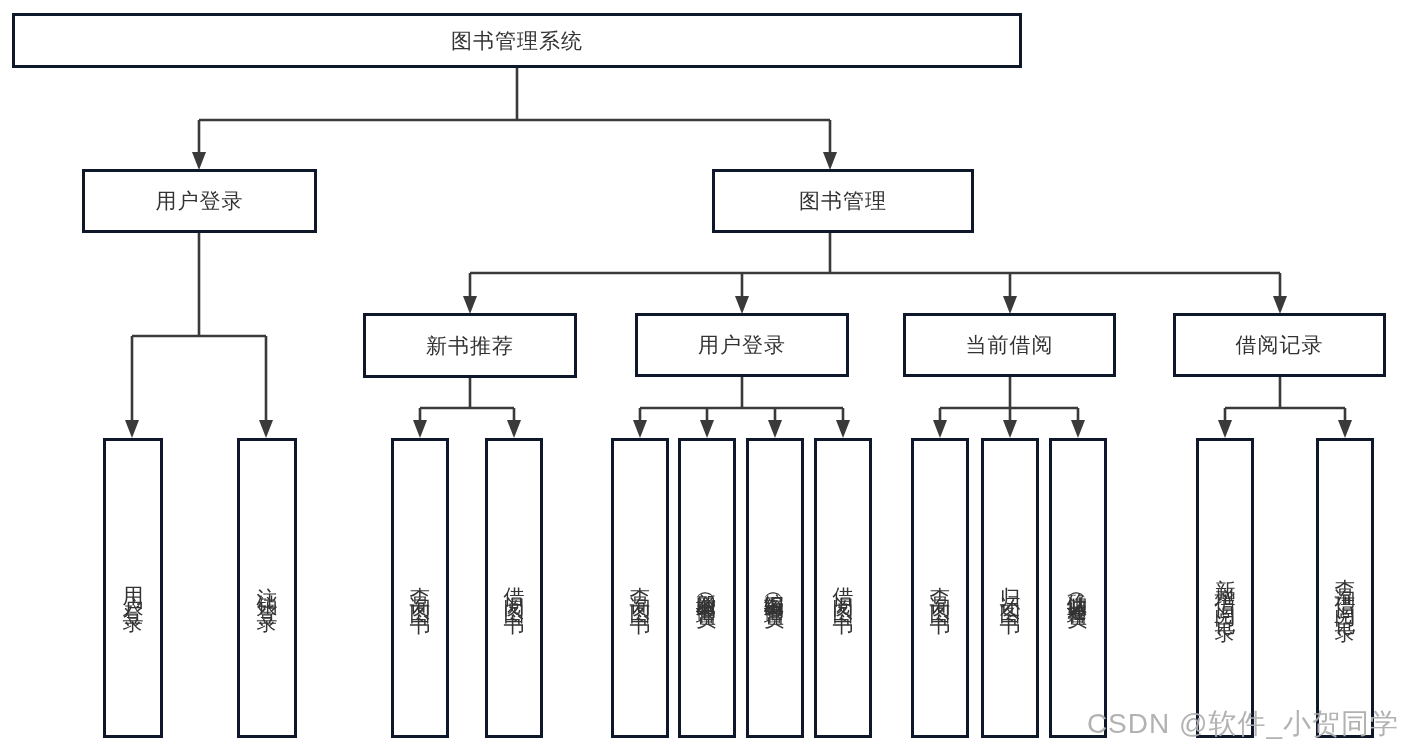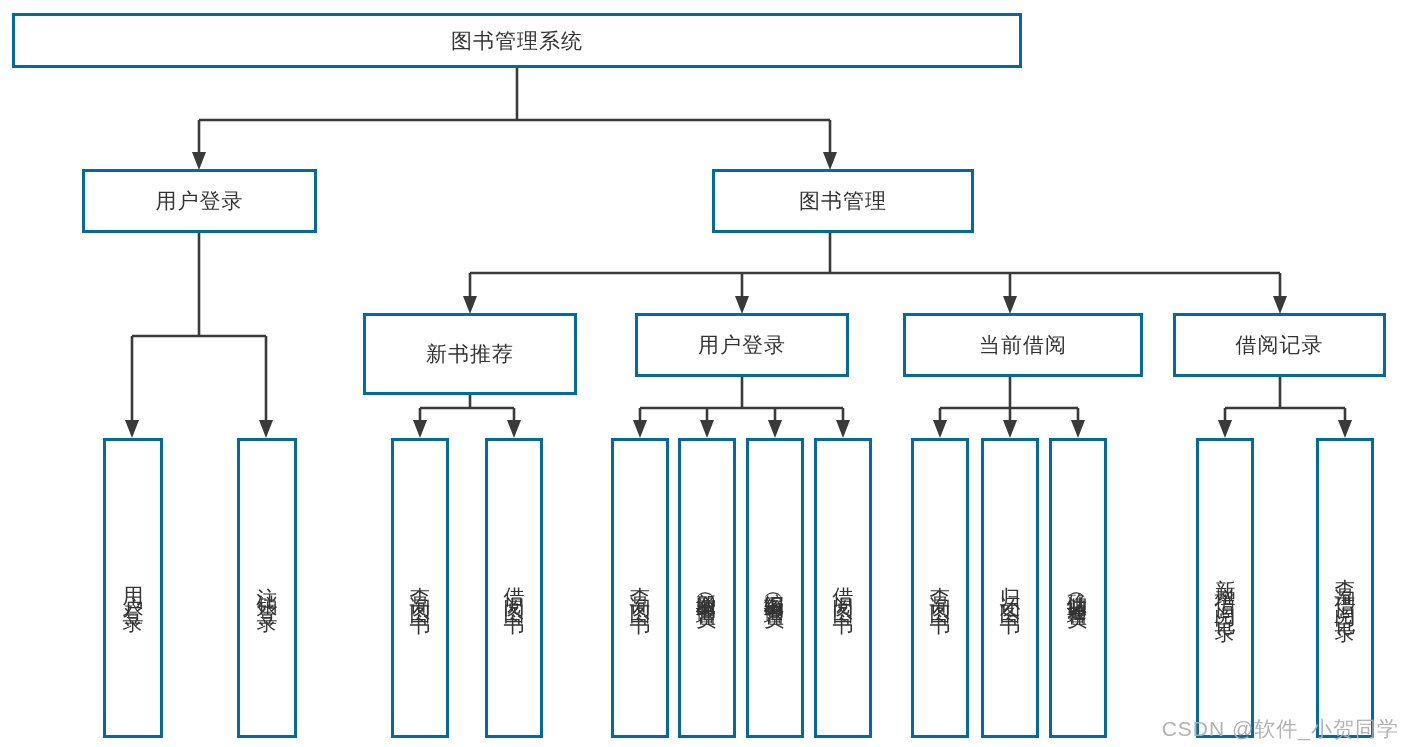--- a/index.html
+++ b/index.html
@@ -11,42 +11,42 @@
     overflow:hidden;
   }
   #wires {
     position:absolute; left:0; top:0; width:1405px; height:747px;
     pointer-events:none;
   }
   .box {
     position:absolute;
     box-sizing:border-box;
     background:#ffffff;
-    border:3px solid #0369a1;
+    border:3px solid #0f172a;
     display:flex; align-items:center; justify-content:center;
     color:#333333;
   }
   .box.h span {
     font-size:21px; letter-spacing:1px; white-space:nowrap;
   }
   .box.v span {
     writing-mode:vertical-rl;
     text-orientation:mixed;
     font-size:21px;
     letter-spacing:0.42em;
     white-space:nowrap;
   }
   .box.v.long span {
     font-size:20px;
     letter-spacing:0.12em;
   }
   #watermark {
     position:absolute;
     right:6px; bottom:4px;
-    font-size:21px;
+    font-size:28px;
     color:rgba(174,174,174,0.95);
     letter-spacing:1px;
     z-index:5;
     white-space:nowrap;
     text-align:right;
   }
 </style>
 </head>
 <body>
 
@@ -96,27 +96,27 @@
     <span>图书管理系统</span>
   </div>
 
   <div class="box h" style="left:82px;top:169px;width:235px;height:64px">
     <span>用户登录</span>
   </div>
   <div class="box h" style="left:712px;top:169px;width:262px;height:64px">
     <span>图书管理</span>
   </div>
 
-  <div class="box h" style="left:363px;top:313px;width:214px;height:82px">
+  <div class="box h" style="left:363px;top:313px;width:214px;height:65px">
     <span>新书推荐</span>
   </div>
   <div class="box h" style="left:635px;top:313px;width:214px;height:64px">
     <span>用户登录</span>
   </div>
-  <div class="box h" style="left:903px;top:313px;width:240px;height:64px">
+  <div class="box h" style="left:903px;top:313px;width:213px;height:64px">
     <span>当前借阅</span>
   </div>
   <div class="box h" style="left:1173px;top:313px;width:213px;height:64px">
     <span>借阅记录</span>
   </div>
 
   <div class="box v" style="left:103px;top:438px;width:60px;height:300px">
     <span>用户登录</span>
   </div>
   <div class="box v" style="left:237px;top:438px;width:60px;height:300px">

